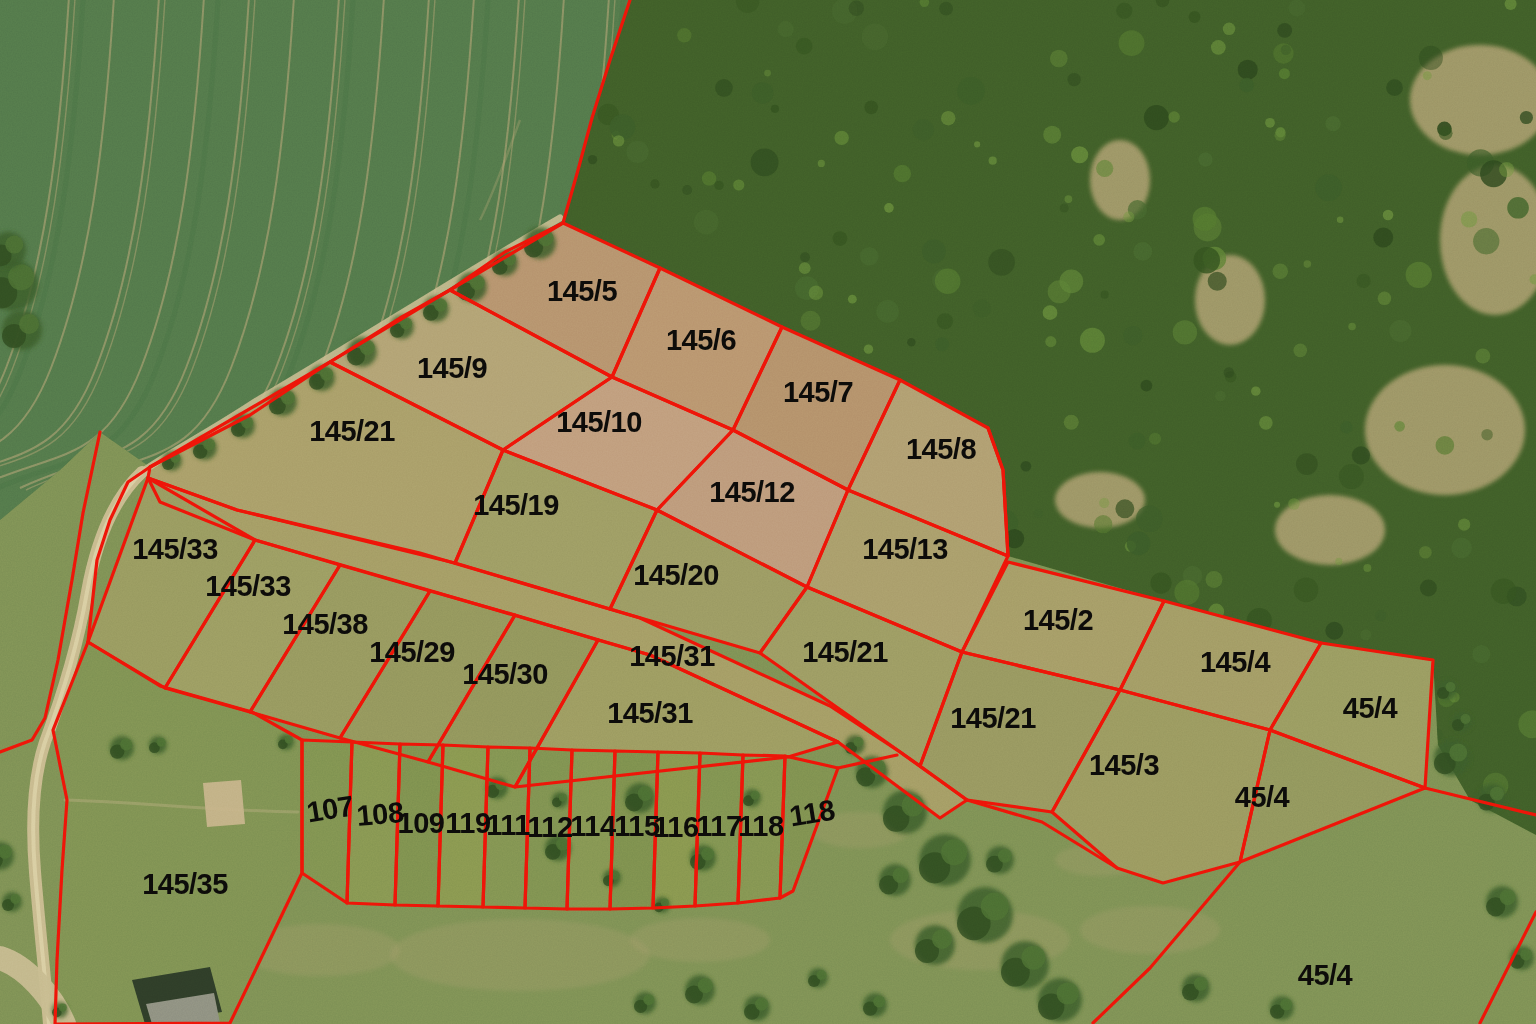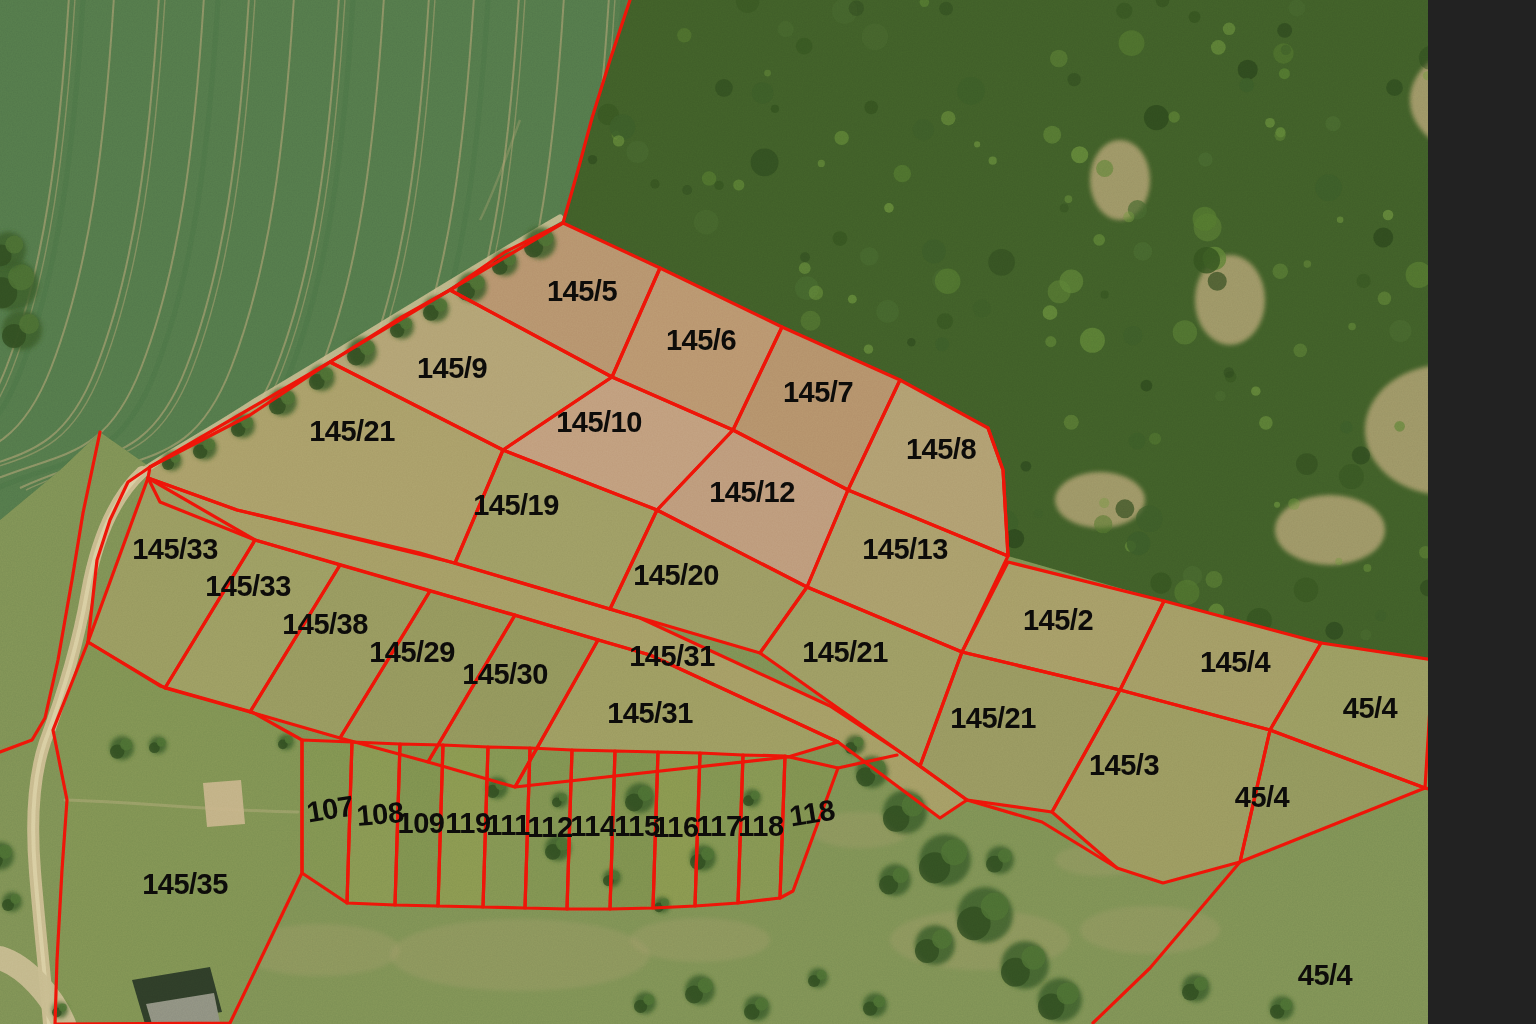--- a/index.html
+++ b/index.html
@@ -1,16 +1,16 @@
 <!DOCTYPE html>
 <html><head>
 <meta charset="utf-8">
 <style>
   html,body{margin:0;padding:0;background:#222;}
-  .stage{position:relative;width:1428px;height:1024px;overflow:hidden;background:#15803d;}
+  .stage{position:relative;width:1536px;height:1024px;overflow:hidden;background:#15803d;}
   svg{display:block;}
   text.plabel{
     font-family:"Liberation Sans","DejaVu Sans",sans-serif;
     font-weight:700;
     fill:#0d0c0a;
     letter-spacing:-0.5px;
     paint-order:stroke;
   }
 </style>
 </head>

